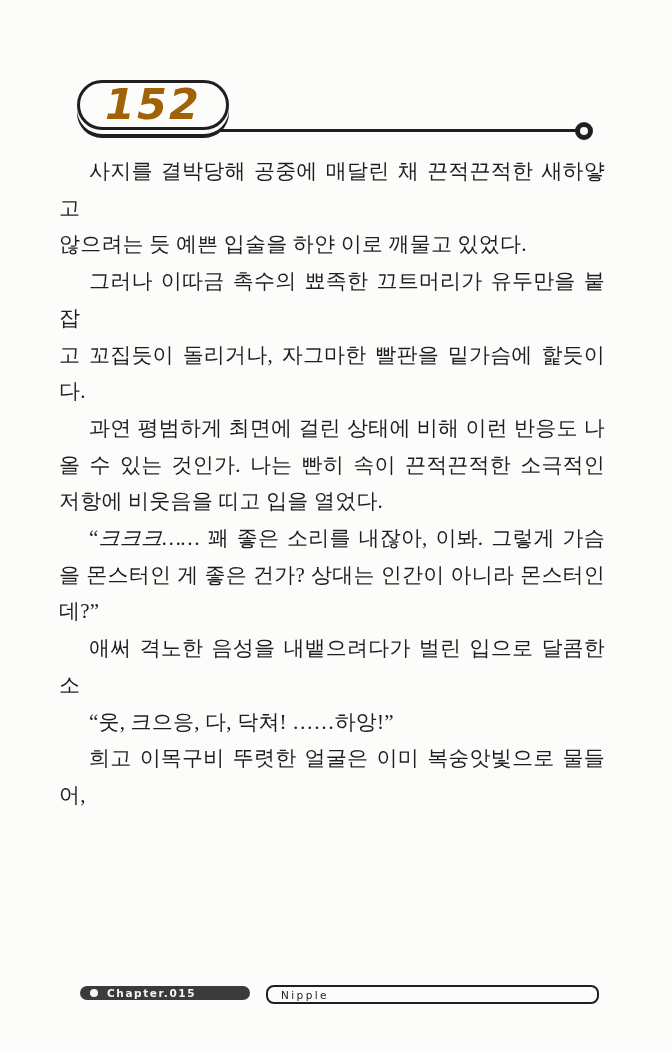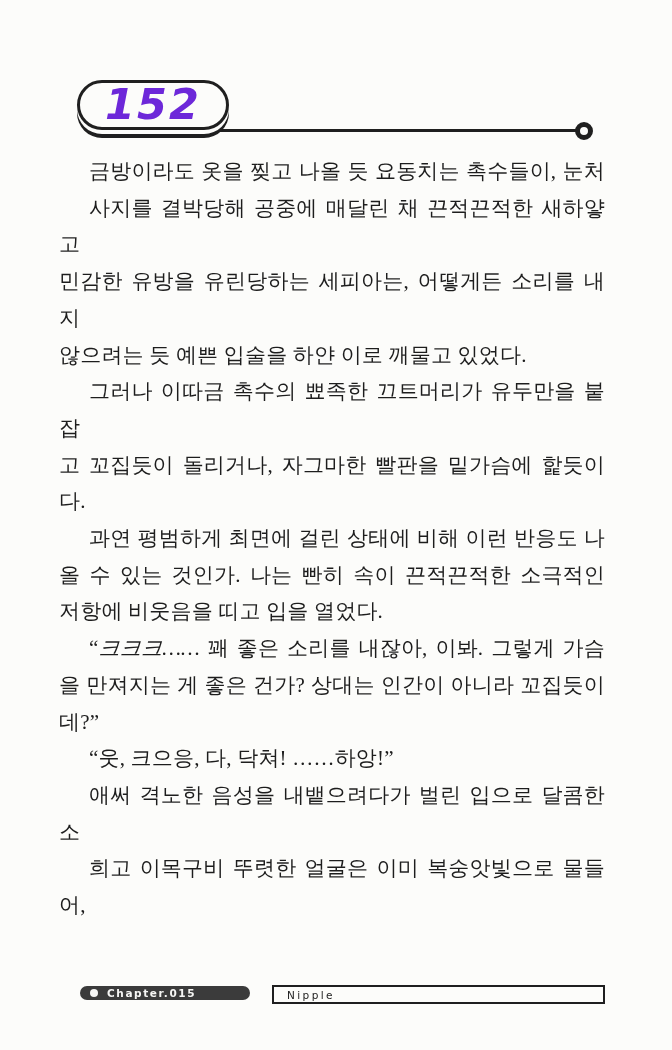--- a/index.html
+++ b/index.html
@@ -41,21 +41,21 @@
     box-shadow: 0 4px 0 0 #fcfcfa, 0 8px 0 0 #1f1f1f;
     display: flex; align-items: center; justify-content: center;
     z-index: 2;
   }
   .page-number {
     font-family: "DejaVu Sans", sans-serif;
     font-style: italic;
     font-weight: bold;
     font-size: 43px;
     letter-spacing: 2px;
-    color: #6d28d9;
+    color: #a16207;
     transform: translateY(-1px);
   }
 
   
   .body-text {
     position: absolute;
     left: 59px; top: 153px;
     width: 546px;
     font-size: 21px;
     line-height: 36.7px;
@@ -93,25 +93,25 @@
   .chapter-label {
     font-family: "DejaVu Sans", sans-serif;
     font-size: 10.5px;
     font-weight: bold;
     letter-spacing: 1.6px;
     color: #f6f6f4;
     transform: translateY(-0.5px);
   }
   .section-pill {
     position: absolute;
-    left: 272px; top: 985px;
+    left: 266px; top: 985px;
     width: 333px; height: 19px;
     background: #fcfcfa;
     border: 2px solid #1f1f1f;
-    border-radius: 0;
+    border-radius: 8px;
     display: flex; align-items: center;
     padding-left: 13px;
   }
   .section-label {
     font-family: "DejaVu Sans", sans-serif;
     font-size: 10.5px;
     font-weight: 400;
     letter-spacing: 2.4px;
     color: #1d1d1d;
     transform: translateY(-0.5px);
@@ -122,35 +122,33 @@
 
 <div class="page">
 
   <div class="header-line"></div>
   <div class="header-ring"></div>
   <div class="page-badge">
     <span class="page-number">152</span>
   </div>
 
   <div class="body-text">
-      <div class="ln indent">금방이라도 옷을 찢고 나올 듯 요동치는 촉수들이, 눈처</div>
       <div class="ln indent">사지를 결박당해 공중에 매달린 채 끈적끈적한 새하얗고</div>
-      <div class="ln">민감한 유방을 유린당하는 세피아는, 어떻게든 소리를 내지</div>
       <div class="ln last">않으려는 듯 예쁜 입술을 하얀 이로 깨물고 있었다.</div>
       <div class="ln indent">그러나 이따금 촉수의 뾰족한 끄트머리가 유두만을 붙잡</div>
       <div class="ln">고 꼬집듯이 돌리거나, 자그마한 빨판을 밑가슴에 핥듯이</div>
       <div class="ln last">다.</div>
       <div class="ln indent">과연 평범하게 최면에 걸린 상태에 비해 이런 반응도 나</div>
       <div class="ln">올 수 있는 것인가. 나는 빤히 속이 끈적끈적한 소극적인</div>
       <div class="ln last">저항에 비웃음을 띠고 입을 열었다.</div>
       <div class="ln indent">“<i>크크크……</i> 꽤 좋은 소리를 내잖아, 이봐. 그렇게 가슴</div>
-      <div class="ln">을 만져지는 게 좋은 건가? 상대는 인간이 아니라 꼬집듯이</div>
+      <div class="ln">을 몬스터인 게 좋은 건가? 상대는 인간이 아니라 몬스터인</div>
       <div class="ln last">데?”</div>
+      <div class="ln indent">애써 격노한 음성을 내뱉으려다가 벌린 입으로 달콤한 소</div>
       <div class="ln indent last">“웃, 크으응, 다, 닥쳐! ……하앙!”</div>
-      <div class="ln indent">애써 격노한 음성을 내뱉으려다가 벌린 입으로 달콤한 소</div>
       <div class="ln indent">희고 이목구비 뚜렷한 얼굴은 이미 복숭앗빛으로 물들어,</div>
     </div>
 
   <div class="chapter-pill">
     <span class="chapter-bullet"></span>
     <span class="chapter-label">Chapter.015</span>
   </div>
   <div class="section-pill">
     <span class="section-label">Nipple</span>
   </div>

